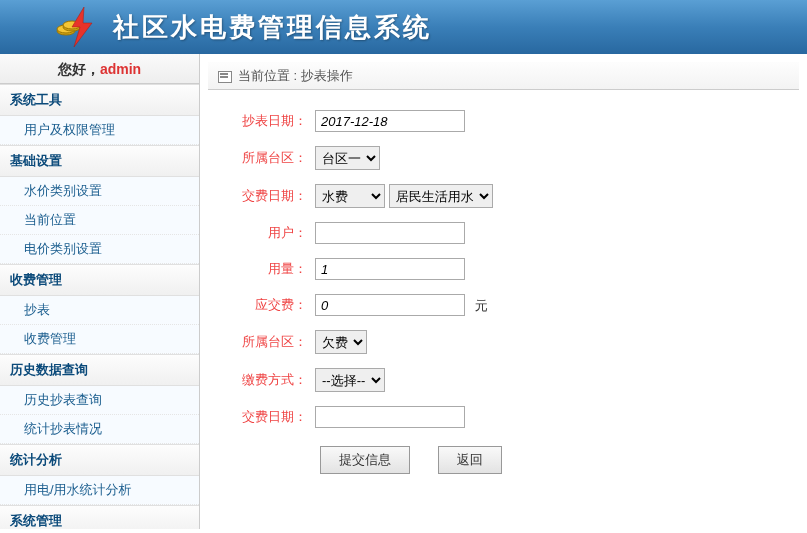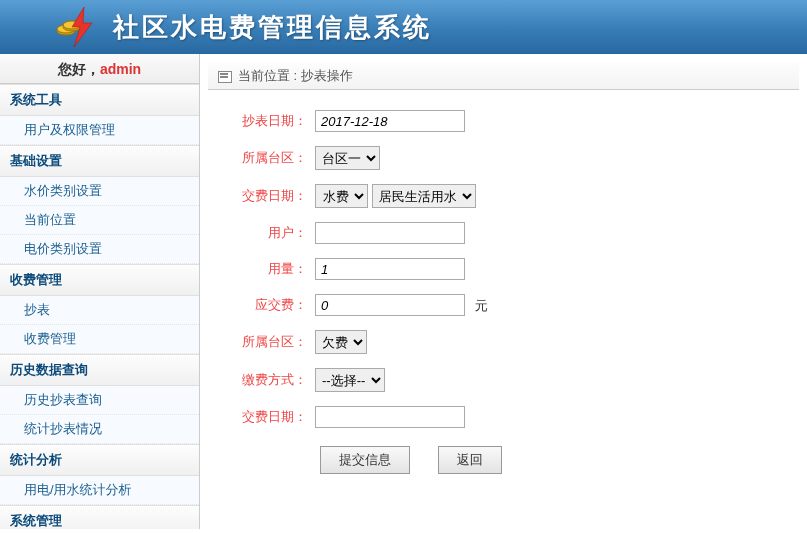--- a/index.html
+++ b/index.html
@@ -34,21 +34,21 @@
 .breadcrumb-icon::before { content: ""; position: absolute; left: 0; top: 1px; width: 12px; height: 10px; border: 1px solid #888; background: #fff; }
 .breadcrumb-icon::after { content: ""; position: absolute; left: 2px; top: 3px; width: 8px; height: 2px; background: #888; box-shadow: 0 3px 0 #888; }
 
 
 .form-wrap { padding: 20px 10px 10px 10px; }
 .form-row { display: flex; align-items: center; margin-bottom: 14px; }
 .form-label { width: 105px; text-align: right; padding-right: 8px; color: #ef4444; font-size: 13px; }
 .form-ctrl input[type=text] { height: 22px; border: 1px solid #aaa; padding: 0 5px; font-size: 13px; font-style: italic; }
 .form-ctrl select { height: 24px; border: 1px solid #aaa; font-size: 13px; padding: 1px 2px; }
 .w150 { width: 150px; }
-.w60 { width: 53px; text-align: right; }
+.w60 { width: 70px; }
 .unit { margin-left: 6px; color: #333; }
 
 .btn-row { padding-left: 110px; margin-top: 18px; }
 .btn { display: inline-block; height: 28px; padding: 0 18px; border: 1px solid #999; background: linear-gradient(to bottom, #f9f9f9, #e3e3e3); font-size: 13px; cursor: pointer; margin-right: 24px; color: #333; }
 </style>
 </head>
 <body>
 
 <div class="header">
   <div class="header-logo">

